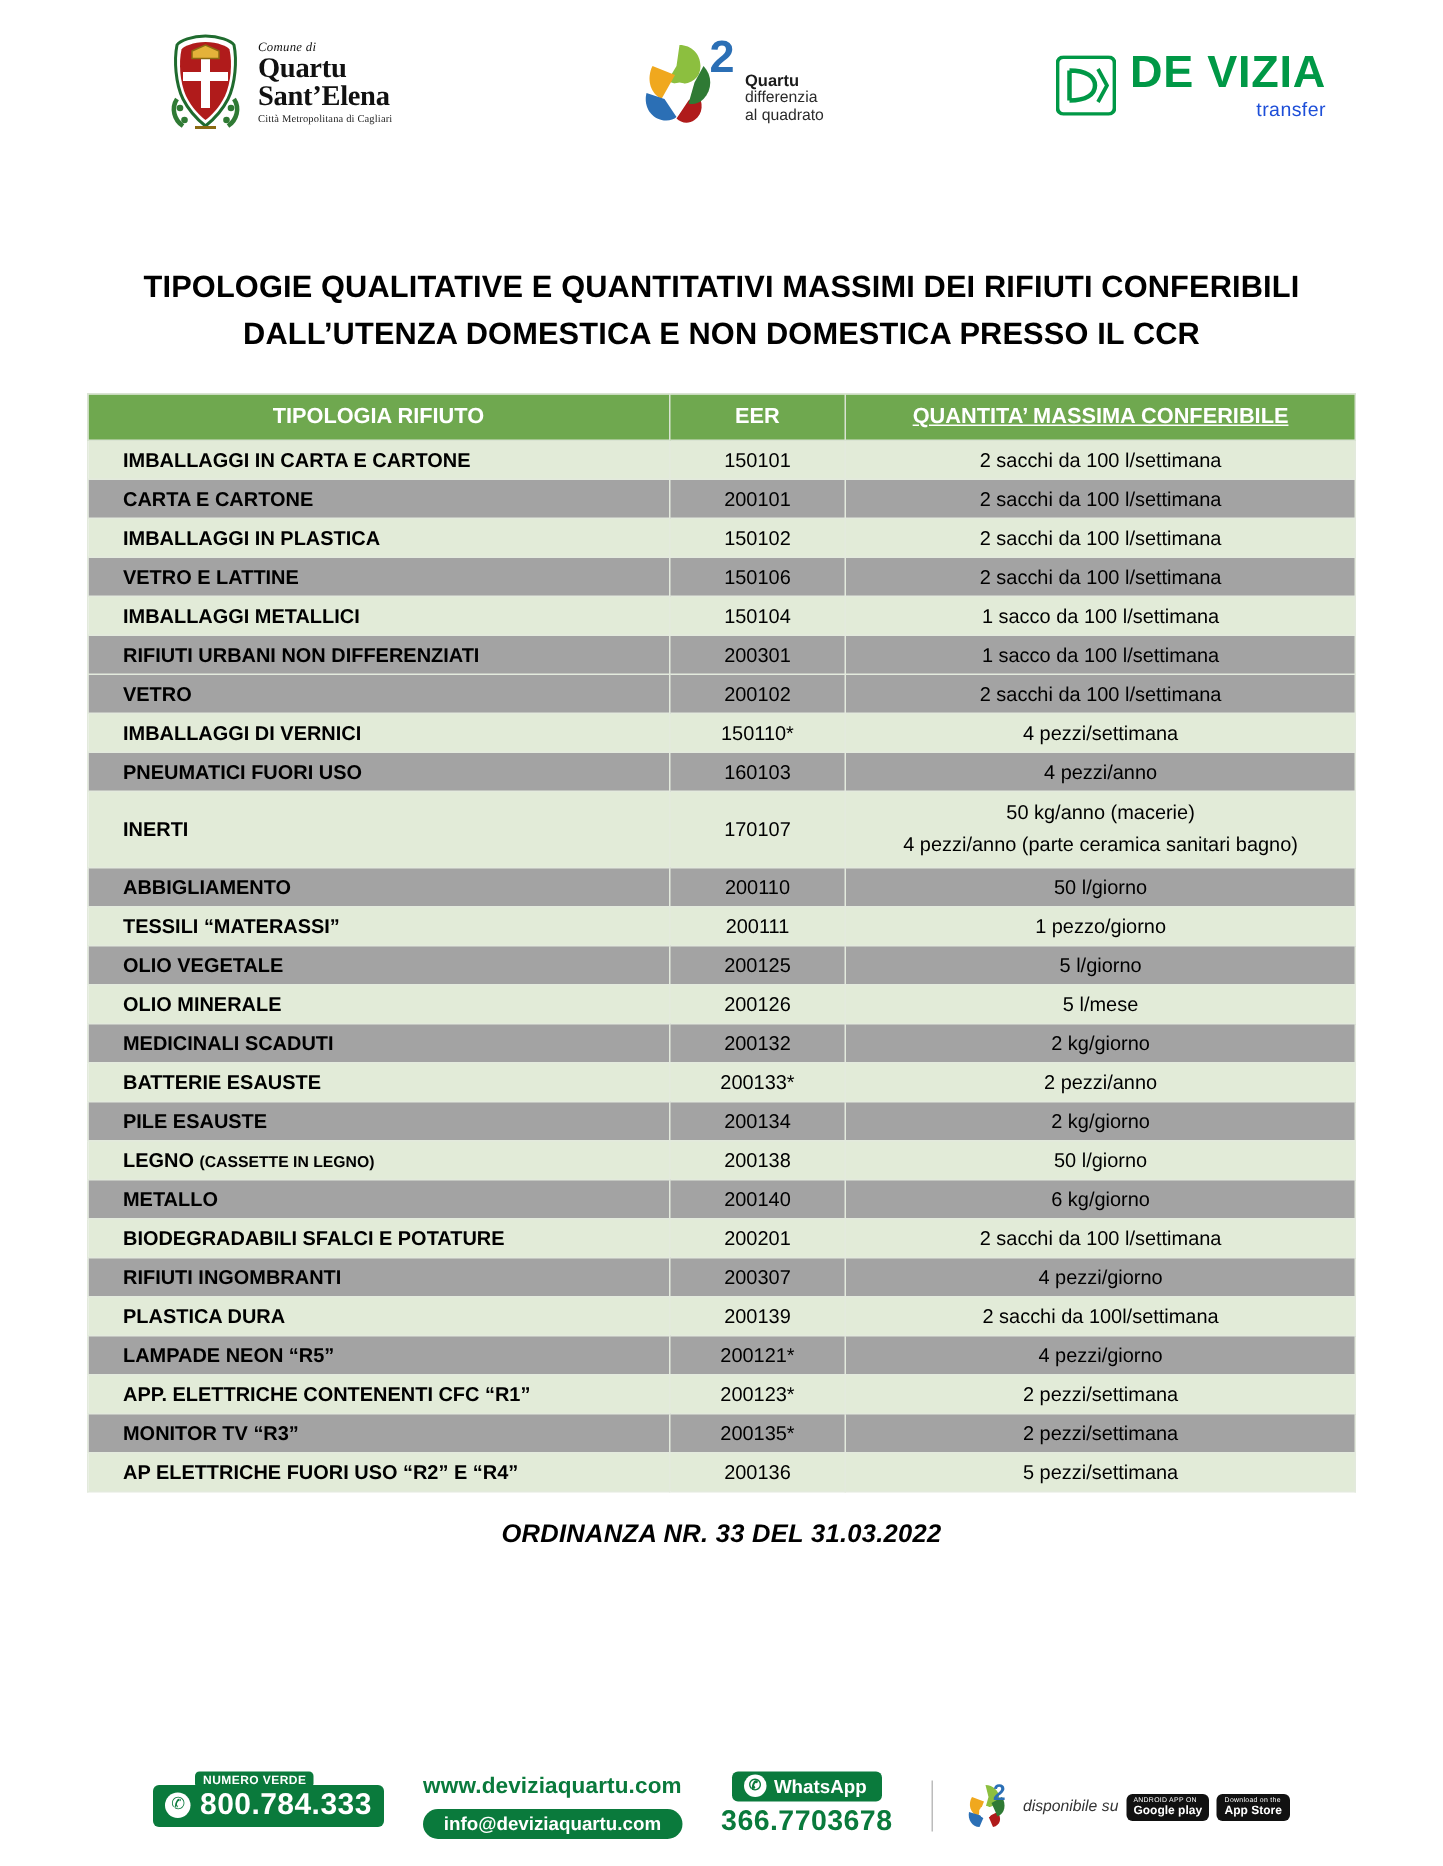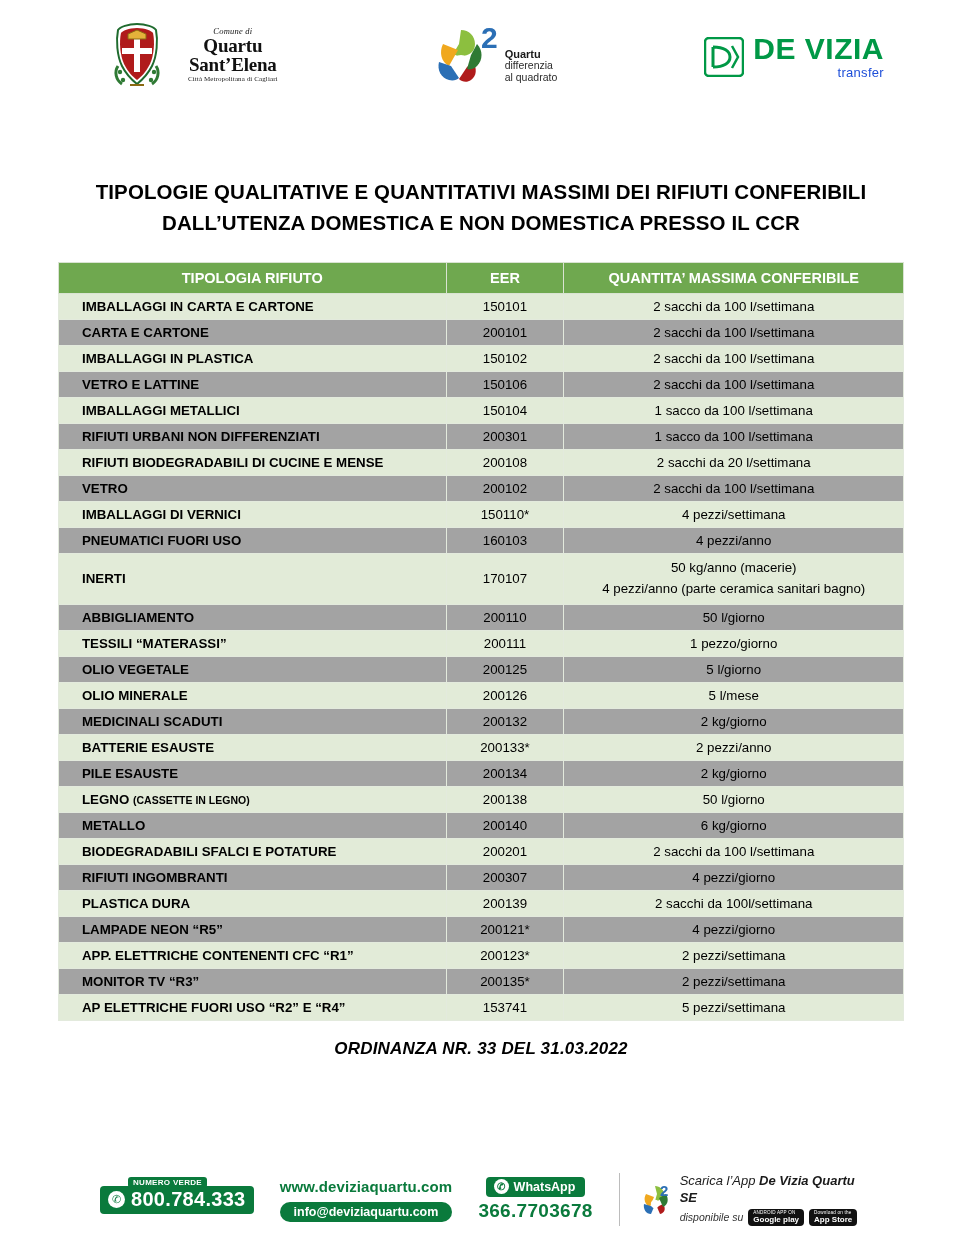--- a/index.html
+++ b/index.html
@@ -18,21 +18,21 @@
   .header {
     display: flex;
     align-items: flex-start;
     justify-content: space-between;
     padding: 22px 78px 0 110px;
     height: 120px;
   }
   .logo-block { display: flex; align-items: flex-start; }
 
   
-  .crest-wrap { display: flex; align-items: center; gap: 24px; text-align: center; }
+  .crest-wrap { display: flex; align-items: center; gap: 8px; }
   .crest {
     width: 54px; height: 66px; position: relative;
   }
   .crest svg { display: block; }
   .crest-text { line-height: 1.02; }
   .crest-text .l1 {
     font-family: "Liberation Serif", serif;
     font-size: 8.5px; font-style: italic; color: #111;
     letter-spacing: .2px;
   }
@@ -82,21 +82,21 @@
     background: #6fa84f;
     color: #ffffff;
     font-size: 14.5px;
     font-weight: bold;
     padding: 7px 4px;
     text-align: center;
     border: 1px solid #d9e3d2;
   }
   th.c-tipo { width: 388px; }
   th.c-eer  { width: 118px; }
-  th.c-qta  { width: 340px; }
+  th.c-qta  { width: 340px; text-decoration: underline; }
 
   tbody td {
     font-size: 13.3px;
     padding: 4px 6px;
     border: 1px solid #e3eadd;
     vertical-align: middle;
     height: 26px;
   }
   tbody td.tipo { font-weight: bold; padding-left: 23px; text-align: left; }
   tbody td.eer  { text-align: center; font-weight: normal; }
@@ -290,25 +290,20 @@
         <tr class="odd">
           <td class="tipo">IMBALLAGGI METALLICI</td>
           <td class="eer">150104</td>
           <td class="qta">1 sacco da 100 l/settimana</td>
         </tr>
         <tr class="even">
           <td class="tipo">RIFIUTI URBANI NON DIFFERENZIATI</td>
           <td class="eer">200301</td>
           <td class="qta">1 sacco da 100 l/settimana</td>
         </tr>
-        <tr class="odd">
-          <td class="tipo">RIFIUTI BIODEGRADABILI DI CUCINE E MENSE</td>
-          <td class="eer">200108</td>
-          <td class="qta">2 sacchi da 20 l/settimana</td>
-        </tr>
         <tr class="even">
           <td class="tipo">VETRO</td>
           <td class="eer">200102</td>
           <td class="qta">2 sacchi da 100 l/settimana</td>
         </tr>
         <tr class="odd">
           <td class="tipo">IMBALLAGGI DI VERNICI</td>
           <td class="eer">150110*</td>
           <td class="qta">4 pezzi/settimana</td>
         </tr>
@@ -395,21 +390,21 @@
           <td class="eer">200123*</td>
           <td class="qta">2 pezzi/settimana</td>
         </tr>
         <tr class="even">
           <td class="tipo">MONITOR TV “R3”</td>
           <td class="eer">200135*</td>
           <td class="qta">2 pezzi/settimana</td>
         </tr>
         <tr class="odd">
           <td class="tipo">AP ELETTRICHE FUORI USO “R2” E “R4”</td>
-          <td class="eer">153741</td>
+          <td class="eer">200136</td>
           <td class="qta">5 pezzi/settimana</td>
         </tr>
       </tbody>
   </table>
 </div>
 
 <div class="ordinanza">ORDINANZA NR. 33 DEL 31.03.2022</div>
 
 <div class="footer">
 
@@ -440,23 +435,20 @@
         <path d="M17 3 C22 3 26 7 26 11 C26 15 22 18 17 18 L19 11 Z" fill="#8cbf3f"></path>
         <path d="M8 11 C5 16 7 22 12 24 L16 14 Z" fill="#f0a81e"></path>
         <path d="M6 21 C5 26 8 31 13 31 L16 24 Z" fill="#2b6fb5"></path>
         <path d="M25 21 C28 25 27 30 22 31 L19 24 Z" fill="#b01b1b"></path>
         <path d="M28 11 C31 16 30 22 25 24 L21 15 Z" fill="#2f7a34"></path>
         <circle cx="17" cy="21" r="4.2" fill="#ffffff"></circle>
         <text x="22" y="13" font-family="Liberation Sans, sans-serif" font-size="15" font-weight="bold" fill="#2b6fb5">2</text>
       </svg>
     </div>
     <div class="ft-app-txt">
-      <div class="a1">
-        <span>Scarica l’App </span><b>De Vizia Quartu SE</b>
-      </div>
       <div class="a2">
         <span>disponibile su</span>
         <span class="badge">
           <span class="b1">ANDROID APP ON</span>
           <span class="b2">Google play</span>
         </span>
         <span class="badge">
           <span class="b1">Download on the</span>
           <span class="b2">App Store</span>
         </span>

